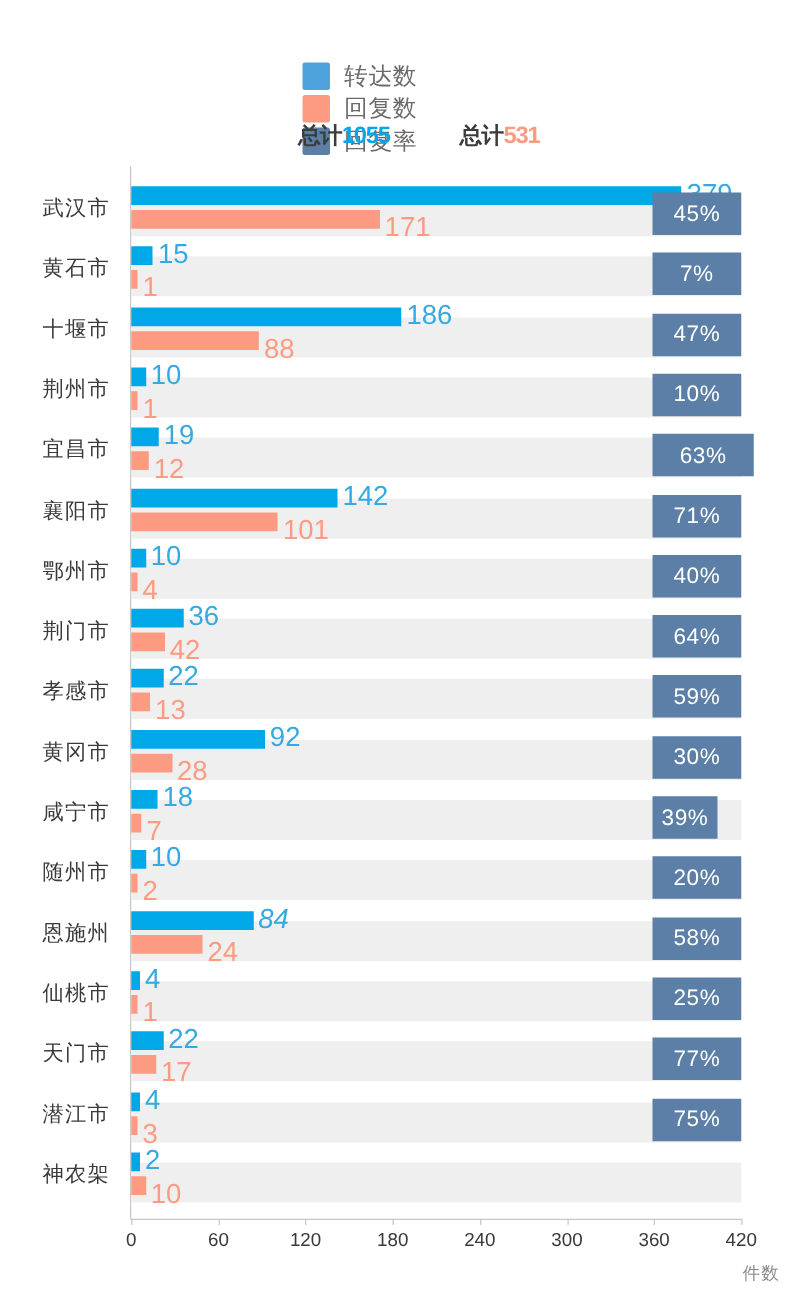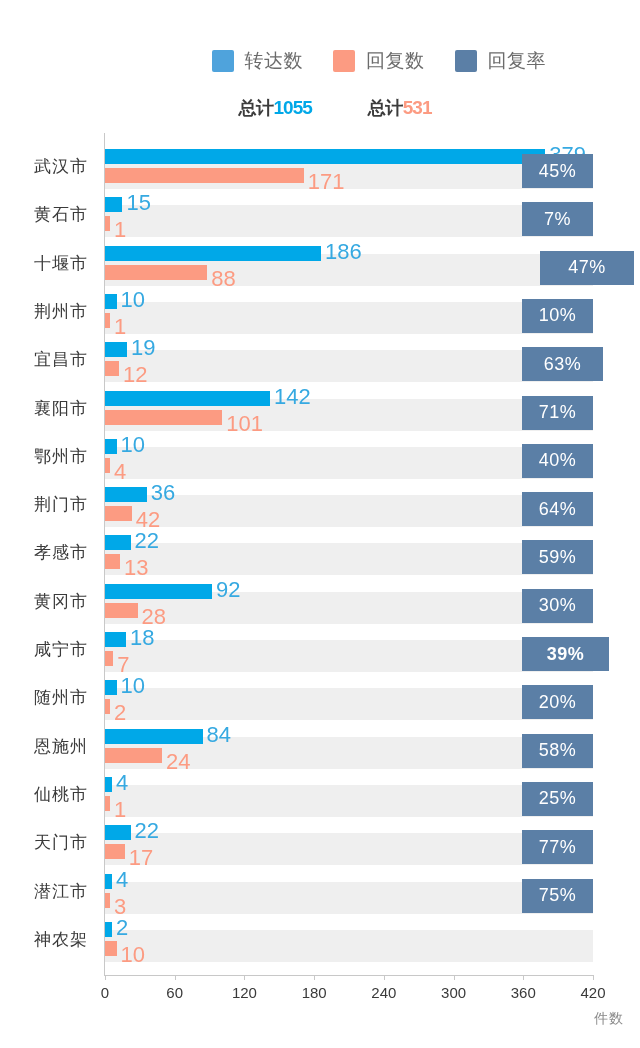--- a/index.html
+++ b/index.html
@@ -17,20 +17,21 @@
 
   
   #legend {
     position: absolute;
     left: 0; top: 48px;
     width: 564px;
     display: flex;
     justify-content: flex-end;
     align-items: center;
     padding-right: 18px;
+    flex-direction: column;
   }
   .legend-item {
     display: flex;
     align-items: center;
     margin-left: 30px;
   }
   .legend-swatch {
     width: 22px; height: 22px;
     border-radius: 2px;
     margin-right: 11px;
@@ -215,21 +216,21 @@
           <span>7%</span>
         </div>
       </div>
       <div class="row" style="top: 237.6px;">
         <div class="row-band" style="width: 488px; background: rgb(239, 239, 239);"></div>
         <div class="cat-label">十堰市</div>
         <div class="bar bar-blue" style="width: 216.114px; background: rgb(0, 168, 232);"></div>
         <div class="bar-val val-blue" style="left: 325.114px;">186</div>
         <div class="bar bar-red" style="width: 102.248px; background: rgb(252, 155, 130);"></div>
         <div class="bar-val val-red" style="left: 211.248px;">88</div>
-        <div class="pct-badge" style="background: rgb(91, 127, 166); left: 540px; width: 94px;">
+        <div class="pct-badge" style="background: rgb(91, 127, 166); left: 522px; width: 71px;">
           <span>47%</span>
         </div>
       </div>
       <div class="row" style="top: 285.9px;">
         <div class="row-band" style="width: 488px; background: rgb(239, 239, 239);"></div>
         <div class="cat-label">荆州市</div>
         <div class="bar bar-blue" style="width: 11.619px; background: rgb(0, 168, 232);"></div>
         <div class="bar-val val-blue" style="left: 120.619px;">10</div>
         <div class="bar bar-red" style="width: 5px; background: rgb(252, 155, 130);"></div>
         <div class="bar-val val-red" style="left: 114px;">1</div>
@@ -303,40 +304,40 @@
           <span>30%</span>
         </div>
       </div>
       <div class="row" style="top: 624px;">
         <div class="row-band" style="width: 488px; background: rgb(239, 239, 239);"></div>
         <div class="cat-label">咸宁市</div>
         <div class="bar bar-blue" style="width: 20.9143px; background: rgb(0, 168, 232);"></div>
         <div class="bar-val val-blue" style="left: 129.914px;">18</div>
         <div class="bar bar-red" style="width: 8.13333px; background: rgb(252, 155, 130);"></div>
         <div class="bar-val val-red" style="left: 117.133px;">7</div>
-        <div class="pct-badge" style="background: rgb(91, 127, 166); left: 522px; width: 87px; font-weight: bold;">
+        <div class="pct-badge" style="background: rgb(91, 127, 166); left: 522px; width: 52px;">
           <span>39%</span>
         </div>
       </div>
       <div class="row" style="top: 672.3px;">
         <div class="row-band" style="width: 488px; background: rgb(239, 239, 239);"></div>
         <div class="cat-label">随州市</div>
         <div class="bar bar-blue" style="width: 11.619px; background: rgb(0, 168, 232);"></div>
         <div class="bar-val val-blue" style="left: 120.619px;">10</div>
         <div class="bar bar-red" style="width: 5px; background: rgb(252, 155, 130);"></div>
         <div class="bar-val val-red" style="left: 114px;">2</div>
         <div class="pct-badge" style="background: rgb(91, 127, 166); left: 522px; width: 71px;">
           <span>20%</span>
         </div>
       </div>
       <div class="row" style="top: 720.6px;">
         <div class="row-band" style="width: 488px; background: rgb(239, 239, 239);"></div>
         <div class="cat-label">恩施州</div>
         <div class="bar bar-blue" style="width: 97.6px; background: rgb(0, 168, 232);"></div>
-        <div class="bar-val val-blue" style="left: 206.6px;">84</div>
+        <div class="bar-val val-blue" style="left: 206.6px; font-style: italic;">84</div>
         <div class="bar bar-red" style="width: 56.9333px; background: rgb(252, 155, 130);"></div>
         <div class="bar-val val-red" style="left: 165.933px;">24</div>
         <div class="pct-badge" style="background: rgb(91, 127, 166); left: 522px; width: 71px;">
           <span>58%</span>
         </div>
       </div>
       <div class="row" style="top: 768.9px; border-radius: 17px;">
         <div class="row-band" style="width: 488px; background: rgb(239, 239, 239);"></div>
         <div class="cat-label">仙桃市</div>
         <div class="bar bar-blue" style="width: 7px; background: rgb(0, 168, 232);"></div>

